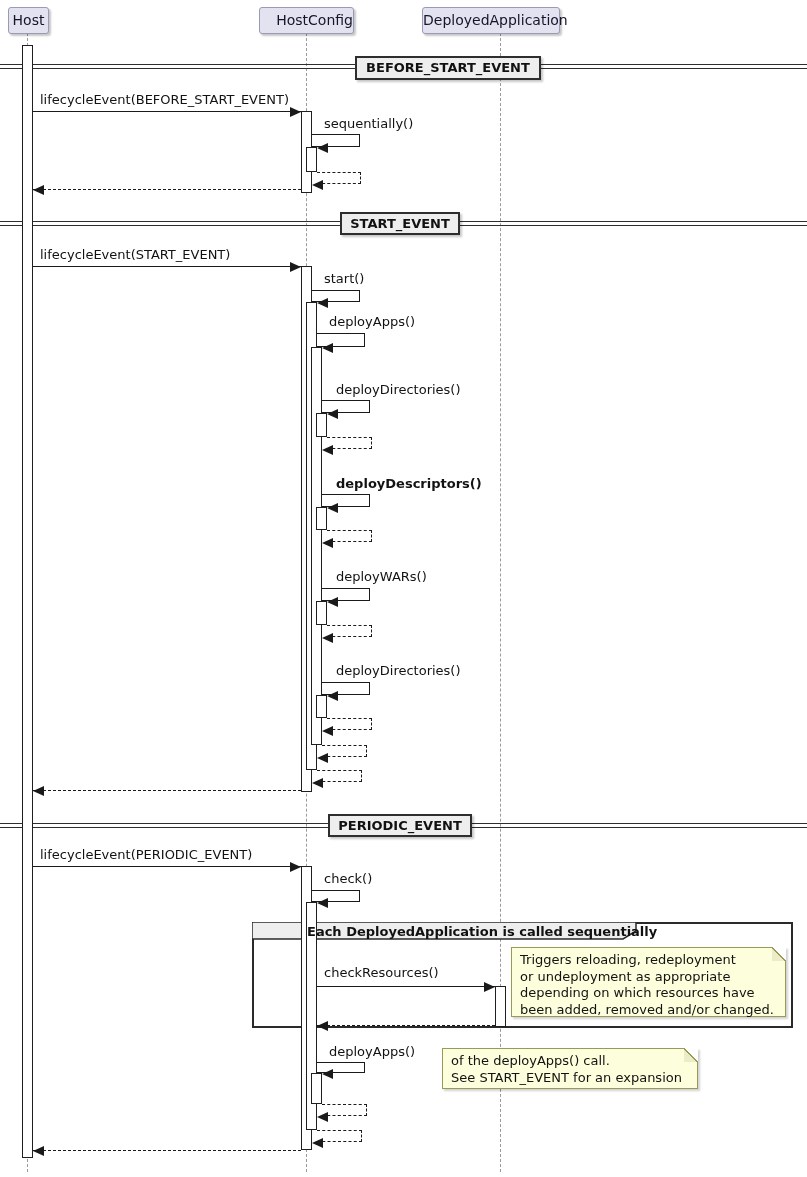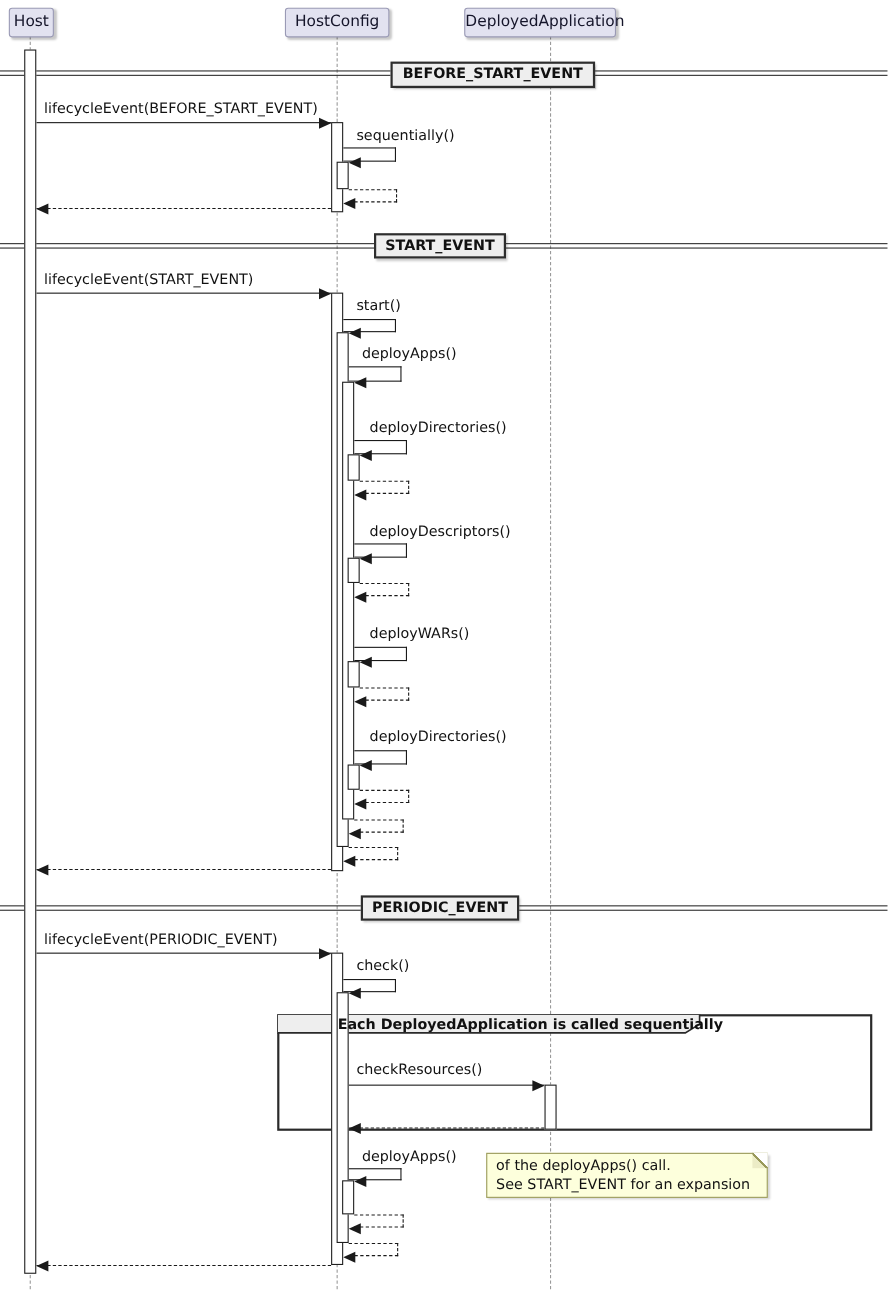--- a/index.html
+++ b/index.html
@@ -97,21 +97,21 @@
   <div class="mlabel" style="left:329px; top:314px;">deployApps()</div>
   <div class="call" style="left:317px; top:333px; width:48px; height:14px;"></div>
   <div class="al" style="left:322px; top:343px;"></div>
 
   <div class="mlabel" style="left:336px; top:382px;">deployDirectories()</div>
   <div class="call" style="left:322px; top:400px; width:48px; height:13px;"></div>
   <div class="al" style="left:327px; top:409px;"></div>
   <div class="ret" style="left:327px; top:437px; width:45px; height:12px;"></div>
   <div class="al" style="left:322px; top:445px;"></div>
 
-  <div class="mlabel" style="left:336px; top:476px;">deployDescriptors()</div>
+  <div class="mlabel" style="left:336px; top:476px;font-weight:bold;">deployDescriptors()</div>
   <div class="call" style="left:322px; top:494px; width:48px; height:13px;"></div>
   <div class="al" style="left:327px; top:503px;"></div>
   <div class="ret" style="left:327px; top:530px; width:45px; height:12px;"></div>
   <div class="al" style="left:322px; top:538px;"></div>
 
   <div class="mlabel" style="left:336px; top:569px;">deployWARs()</div>
   <div class="call" style="left:322px; top:588px; width:48px; height:13px;"></div>
   <div class="al" style="left:327px; top:597px;"></div>
   <div class="ret" style="left:327px; top:625px; width:45px; height:12px;"></div>
   <div class="al" style="left:322px; top:633px;"></div>
@@ -137,20 +137,27 @@
   <div class="mlabel" style="left:324px; top:871px;">check()</div>
   <div class="call" style="left:312px; top:890px; width:48px; height:12px;"></div>
   <div class="al" style="left:317px; top:898px;"></div>
 
   <div class="frame" style="left:252px; top:922px; width:541px; height:106px;"></div>
   <svg class="frame-tab-svg" style="left:252px; top:922px;" width="390" height="18">
     <polygon points="0,0 384,0 384,9 371,17 0,17" fill="#EEEEEE" stroke="#2a2a2a" stroke-width="1.5"></polygon>
   </svg>
   <div class="frame-title" style="left:263px; top:924px;margin-left:44px;">Each DeployedApplication is called sequentially</div>
 
+  <div class="note" style="left:511px; top:947px; width:275px; height:70px;">
+    <div class="fold"></div>
+    <div class="nline">Triggers reloading, redeployment</div>
+    <div class="nline">or undeployment as appropriate</div>
+    <div class="nline">depending on which resources have</div>
+    <div class="nline">been added, removed and/or changed.</div>
+  </div>
 
   <div class="mlabel" style="left:324px; top:965px;">checkResources()</div>
   <div class="hl" style="left:317px; top:986px; width:178px;"></div>
   <div class="ar" style="left:484px; top:982px;"></div>
   <div class="hl d" style="left:317px; top:1025px; width:178px;"></div>
   <div class="al" style="left:317px; top:1021px;"></div>
 
   <div class="note" style="left:442px; top:1048px; width:256px; height:41px;">
     <div class="fold"></div>
     <div class="nline">of the deployApps() call.</div>
@@ -180,16 +187,16 @@
   <div class="bar" style="left:316px; top:507px; height:23px;"></div>
   <div class="bar" style="left:316px; top:601px; height:24px;"></div>
   <div class="bar" style="left:316px; top:695px; height:23px;"></div>
 
   <div class="bar" style="left:301px; top:866px; height:284px;"></div>
   <div class="bar" style="left:306px; top:902px; height:228px;"></div>
   <div class="bar" style="left:311px; top:1073px; height:31px;"></div>
   <div class="bar" style="left:495px; top:986px; height:41px;"></div>
 
   <div class="participant" style="left:8px; top:7px; width:41px;">Host</div>
-  <div class="participant" style="left:259px; top:7px; width:95px;">HostConfig</div>
+  <div class="participant" style="left:259px; top:7px; width:95px;text-align:right;">HostConfig</div>
   <div class="participant" style="left:422px; top:7px; width:138px;">DeployedApplication</div>
 
 </div>
 
 </body></html>

